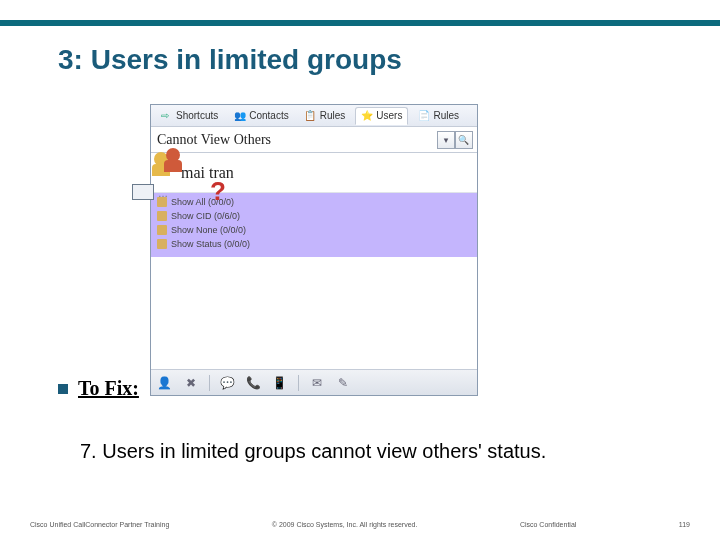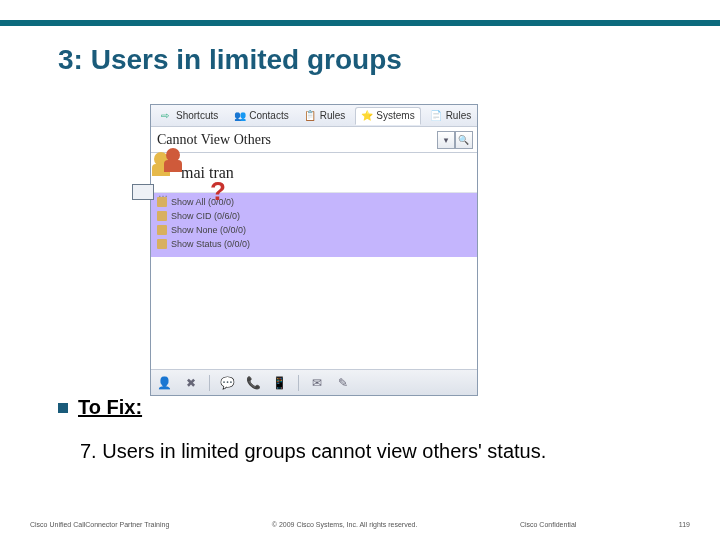--- a/index.html
+++ b/index.html
@@ -165,21 +165,22 @@
   .qmark::before {
     content:"?";
     font-size: 26px;
     font-weight: bold;
     color: #c8322d;
     position:absolute;
   }
   .bullets {
     position: absolute;
     left: 58px;
-    top: 396px;
+    top: 377px;
+    font-family: Liberation Serif, serif;
   }
   .bullet-row {
     display:flex; align-items:center; gap: 10px;
     font-size: 20px; font-weight: bold;
   }
   .sq { width:10px; height:10px; background:#1a5b7a; display:inline-block; }
   .tofix { text-decoration: underline; color:#000; }
   .subtext {
     position:absolute;
     left: 80px;
@@ -219,21 +220,21 @@
       <span class="tab">
         <span class="tab-ico ico-contacts"></span>
         <span>Contacts</span>
       </span>
       <span class="tab">
         <span class="tab-ico ico-logs"></span>
         <span>Rules</span>
       </span>
       <span class="tab active">
         <span class="tab-ico ico-status"></span>
-        <span>Systems</span>
+        <span>Users</span>
       </span>
       <span class="tab">
         <span class="tab-ico ico-rules"></span>
         <span>Rules</span>
       </span>
     </div>
 
     <div class="searchbar">
       <input class="search-input" value="Cannot View Others" style="">
       <span class="btn-sq">

